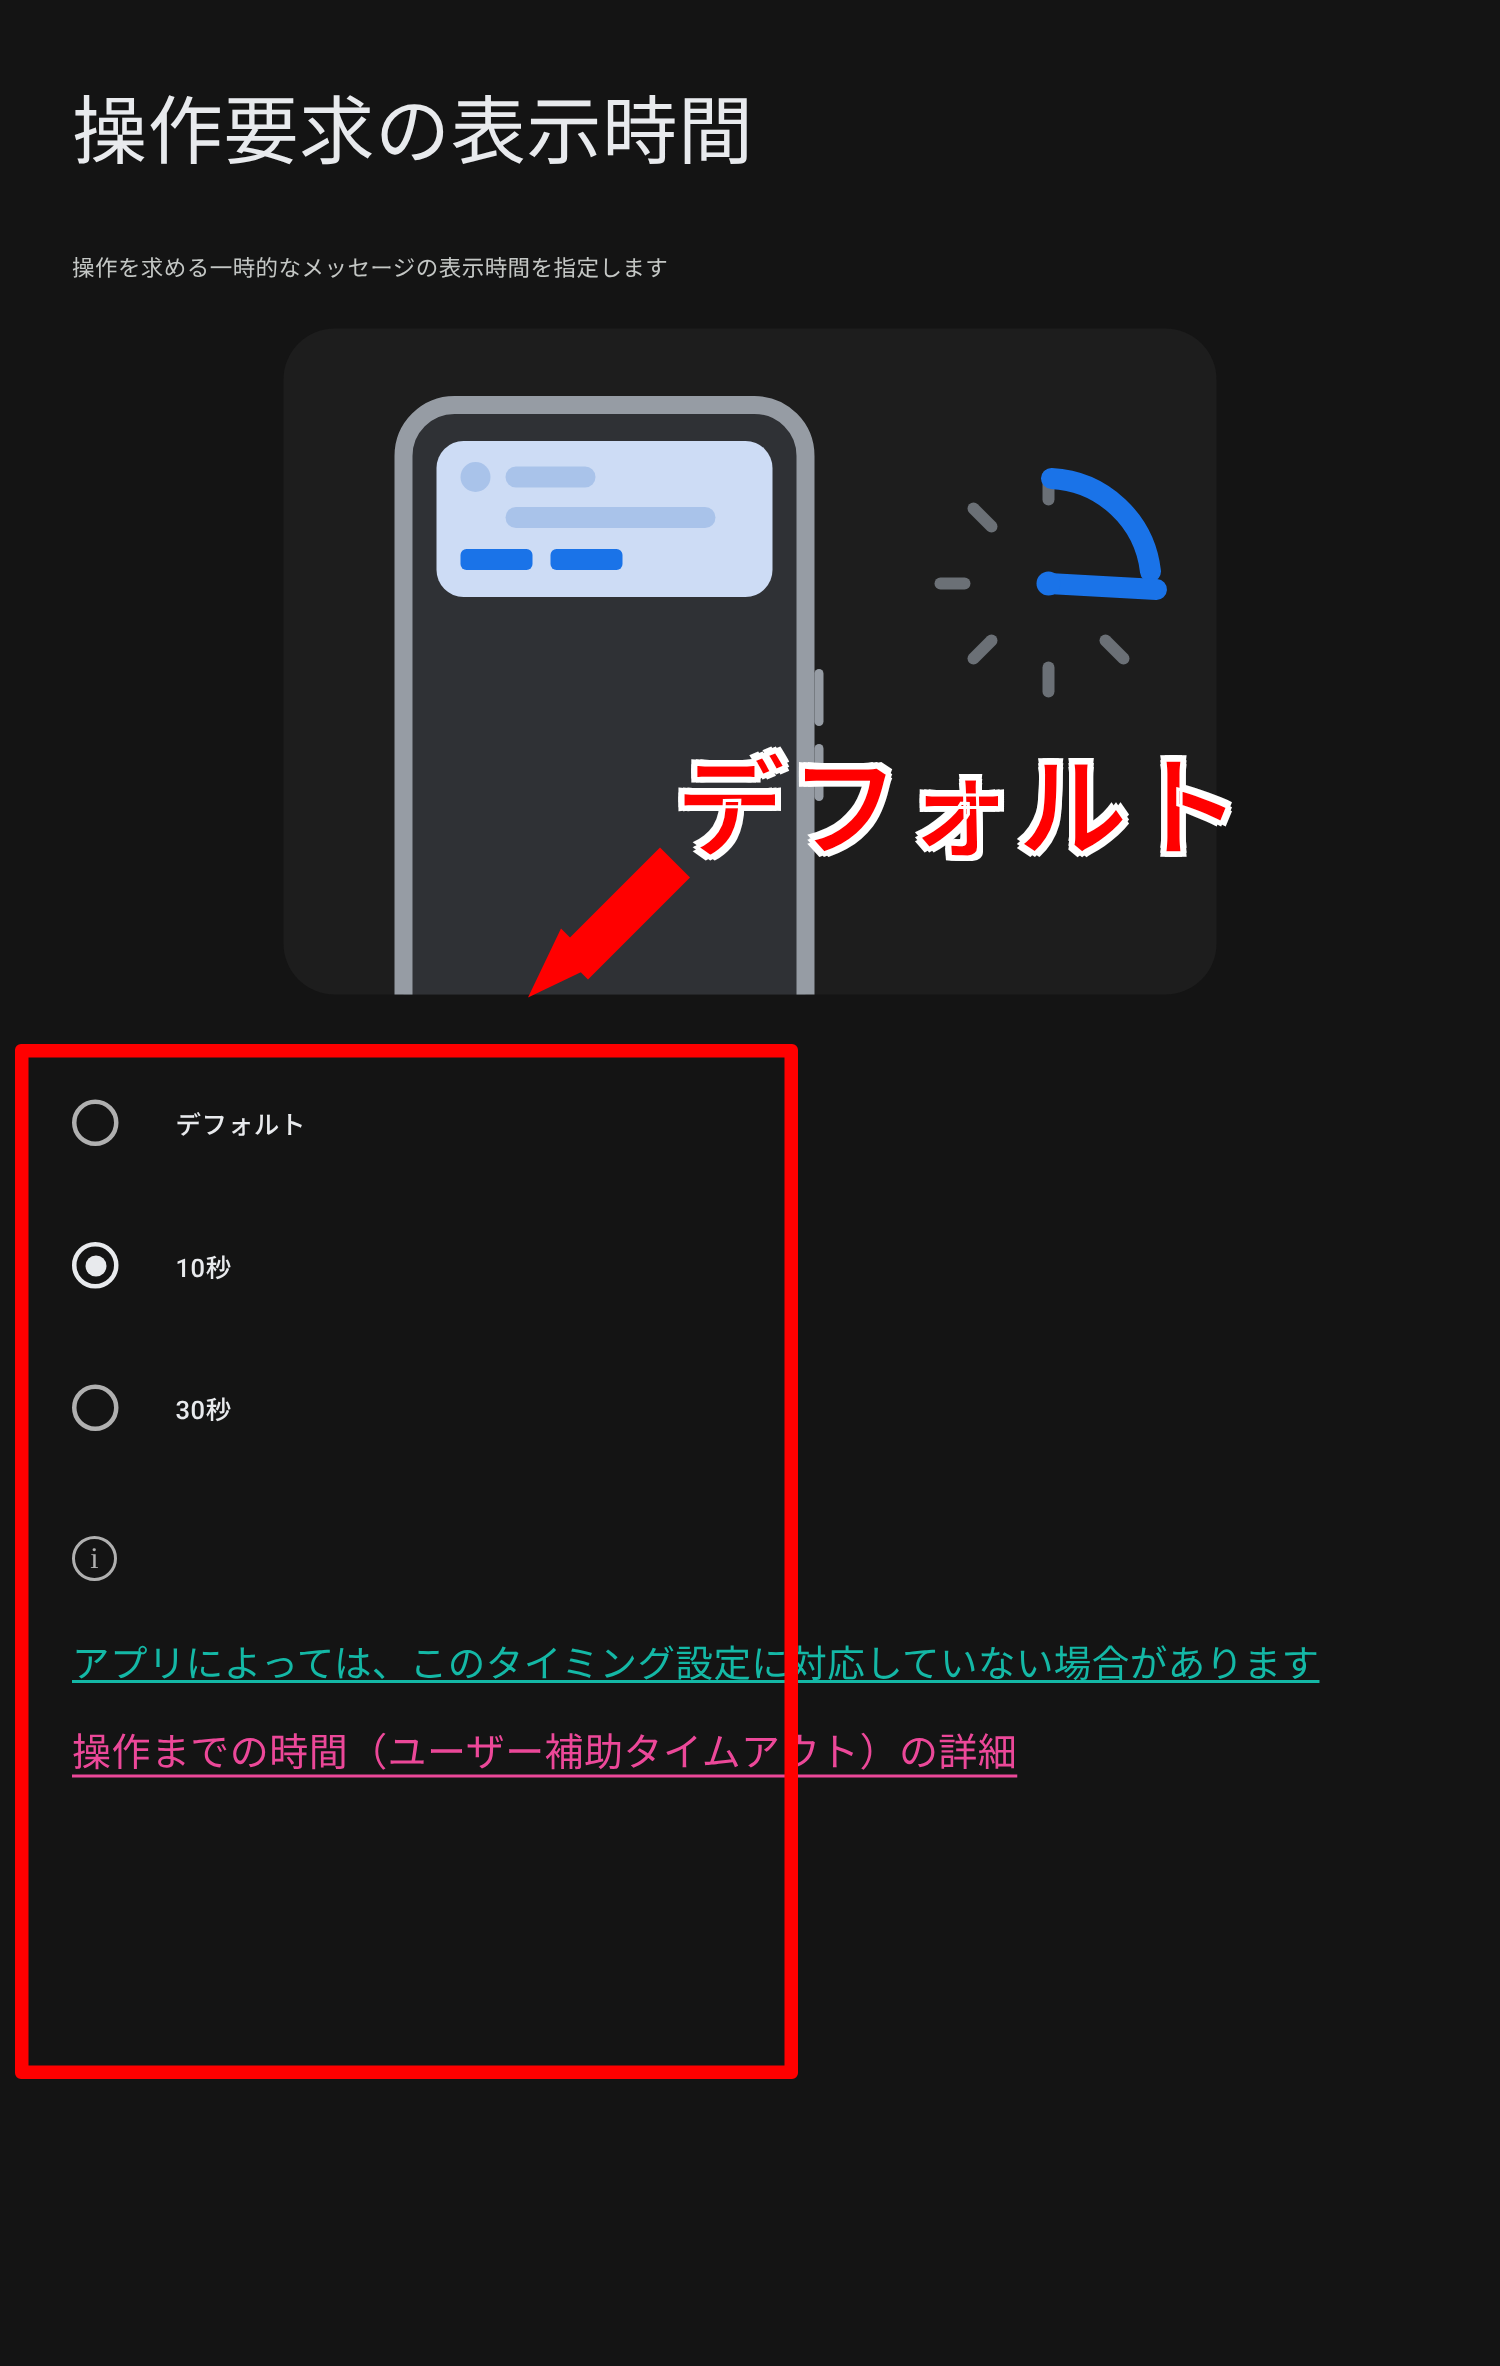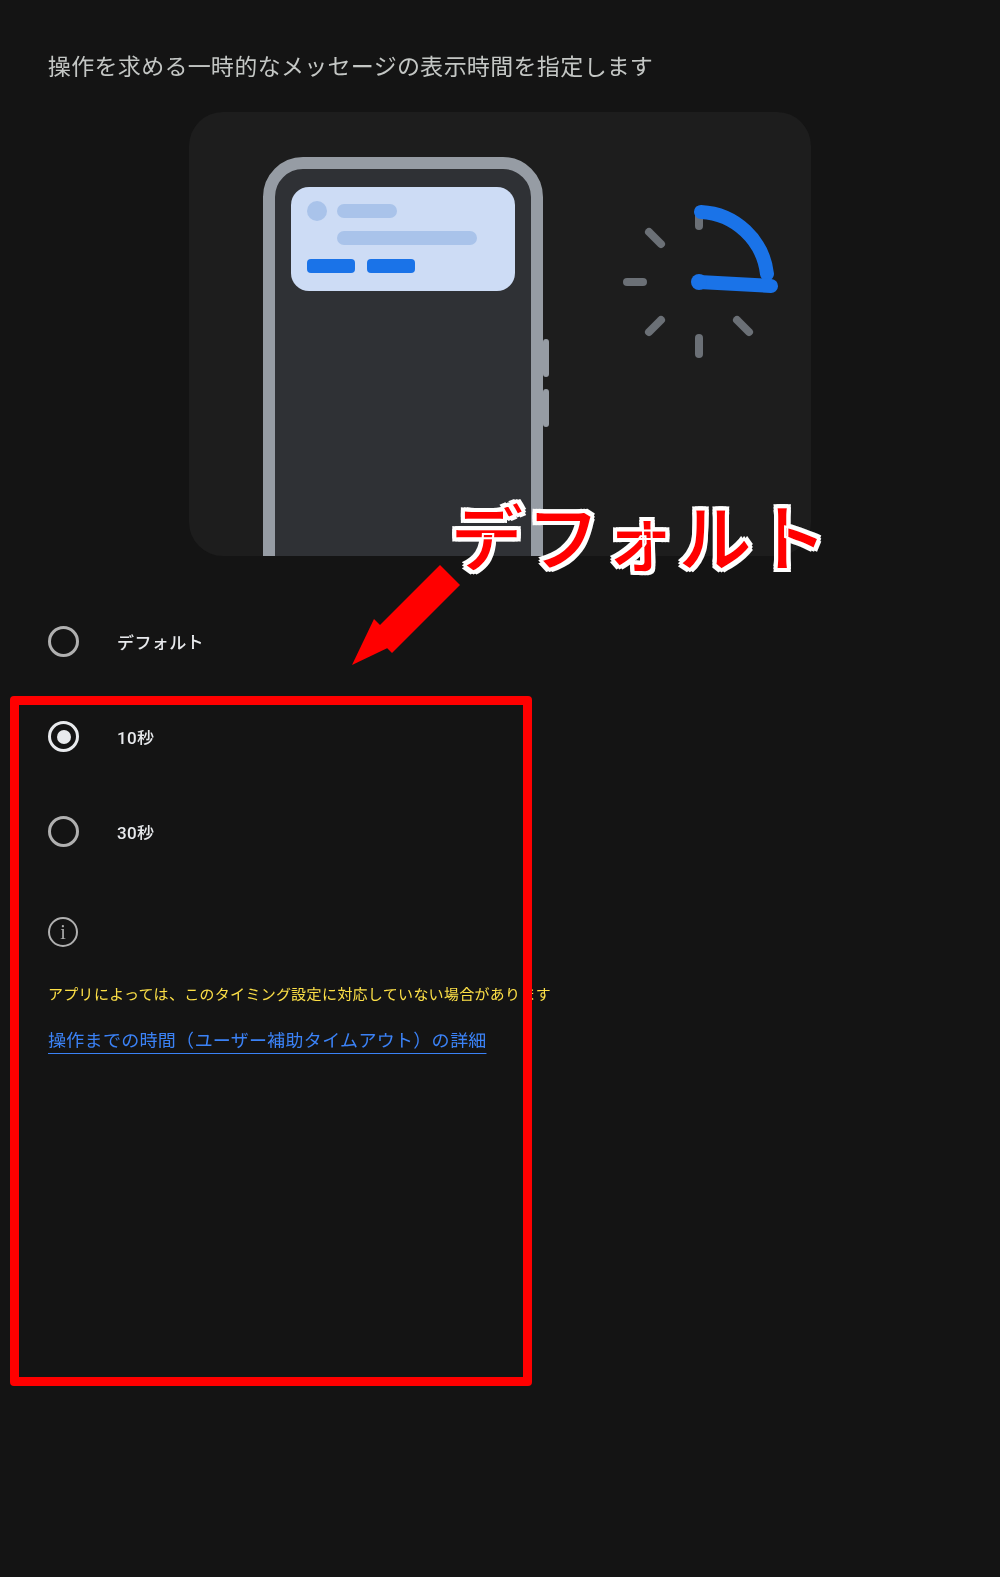--- a/index.html
+++ b/index.html
@@ -14,21 +14,21 @@
     }
     .page { padding: 48px 48px 0; background: #141414; min-height: 100%; }
     .title {
       font-size: 50px;
       font-weight: 400;
       color: #e8eaed;
       margin-bottom: 48px;
       letter-spacing: 0.5px;
     }
     .subtitle {
-      font-size: 23px;
+      font-size: 15px;
       color: #c4c7c5;
       margin-bottom: 30px;
       letter-spacing: 0.3px;
     }
 
     .illustration-card {
       background: #1d1d1d;
       border-radius: 34px;
       margin: 0 auto;
       width: 622px;
@@ -112,29 +112,30 @@
       border: 2.5px solid #b0b0b0;
       border-radius:50%;
       display:flex; align-items:center; justify-content:center;
       color:#b0b0b0;
       font-size: 20px;
       font-family: serif;
       margin-right: 38px;
     }
 
     .footer-note {
-      font-size: 15px;
-      color:#fde047;
+      font-size: 25px;
+      color:#14b8a6;
       margin-top: 6px;
       margin-bottom: 22px;
       letter-spacing:0.3px;
+      text-decoration:underline;
     }
     .footer-link {
-      font-size: 18px;
-      color:#3b82f6;
+      font-size: 26px;
+      color:#ec4899;
       text-decoration: underline;
       text-underline-offset: 6px;
       letter-spacing:0.3px;
     }
 
     
     .red-box {
       position: absolute;
       left: 10px;
       top: 696px;
@@ -166,20 +167,21 @@
       top: 535px;
       width: 150px;
       height: 150px;
       pointer-events:none;
     }
   </style>
 </head>
 <body>
 
 <div class="page">
+  <h1 class="title">操作要求の表示時間</h1>
   <p class="subtitle">操作を求める一時的なメッセージの表示時間を指定します</p>
 
   <div class="illustration-card">
     <div class="phone">
       <div class="phone-btn b1"></div>
       <div class="phone-btn b2"></div>
       <div class="notif">
         <div class="notif-row1">
           <div class="ncircle"></div>
           <div class="nline1"></div>

